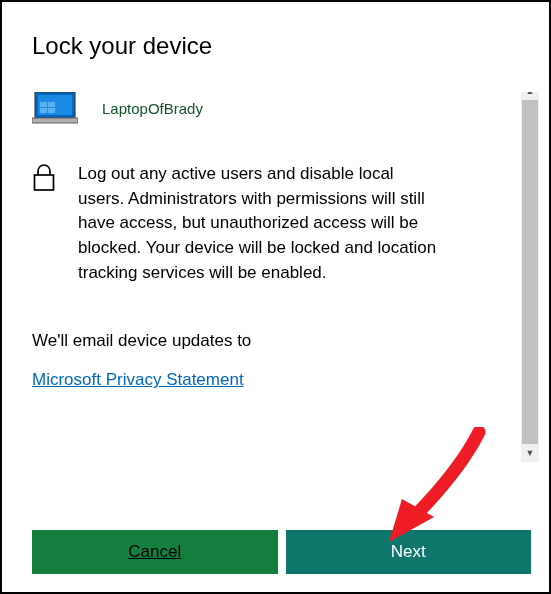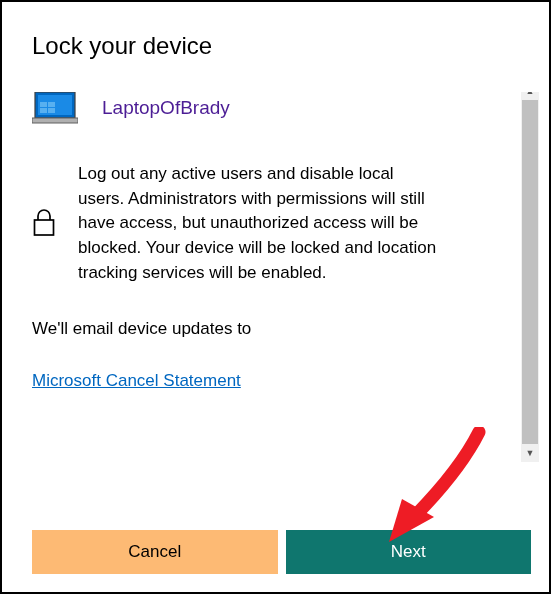--- a/index.html
+++ b/index.html
@@ -37,46 +37,46 @@
       align-items: center;
       gap: 24px;
       margin-bottom: 38px;
     }
     .laptop-icon {
       width: 46px;
       height: 32px;
       flex-shrink: 0;
     }
     .device-name {
-      font-size: 19px;
-      color: #4c1d95;
+      font-size: 15px;
+      color: #14532d;
     }
     .desc-row {
       display: flex;
-      align-items: center;
+      align-items: flex-start;
       gap: 20px;
-      margin-bottom: 34px;
+      margin-bottom: 46px;
     }
     .lock-icon-wrap {
       width: 26px;
       flex-shrink: 0;
       margin-top: 2px;
     }
     .desc-text {
       font-size: 17px;
       line-height: 1.45;
       color: #000;
       max-width: 360px;
     }
     .email-row {
       font-size: 17px;
       color: #000;
       display: flex;
       justify-content: space-between;
-      margin-bottom: 32px;
+      margin-bottom: 19px;
       padding-right: 20px;
     }
     .privacy-link {
       font-size: 17px;
       color: #0067c0;
       text-decoration: underline;
       cursor: pointer;
       display: inline-block;
       margin-bottom: 28px;
     }
@@ -116,22 +116,23 @@
     }
     .btn {
       flex: 1;
       height: 44px;
       border: none;
       font-size: 17px;
       font-family: inherit;
       cursor: pointer;
     }
     .btn-cancel {
-      background: #fdba74;
-      color: #000;
+      background: #15803d;
+      color: #000;
+      text-decoration: underline;
     }
     .btn-next {
       background: #0f766e;
       color: #fff;
     }
     .arrow-annotation {
       position: absolute;
       right: 55px;
       bottom: 35px;
       pointer-events: none;
@@ -167,21 +168,21 @@
             <rect x="2.5" y="11" width="19" height="15" fill="none" stroke="#000" stroke-width="1.7"></rect>
           </svg>
         </span>
         <div class="desc-text">Log out any active users and disable local users. Administrators with permissions will still have access, but unauthorized access will be blocked. Your device will be locked and location tracking services will be enabled.</div>
       </div>
 
       <div class="email-row">
         <span>We'll email device updates to</span>
       </div>
 
-      <a class="privacy-link">Microsoft Cancel Statement</a>
+      <a class="privacy-link">Microsoft Privacy Statement</a>
 
     </div>
 
     <div class="scrollbar">
       <div class="scroll-up">▲</div>
       <div class="scroll-thumb"></div>
       <div class="scroll-down">▼</div>
     </div>
   </div>
 

